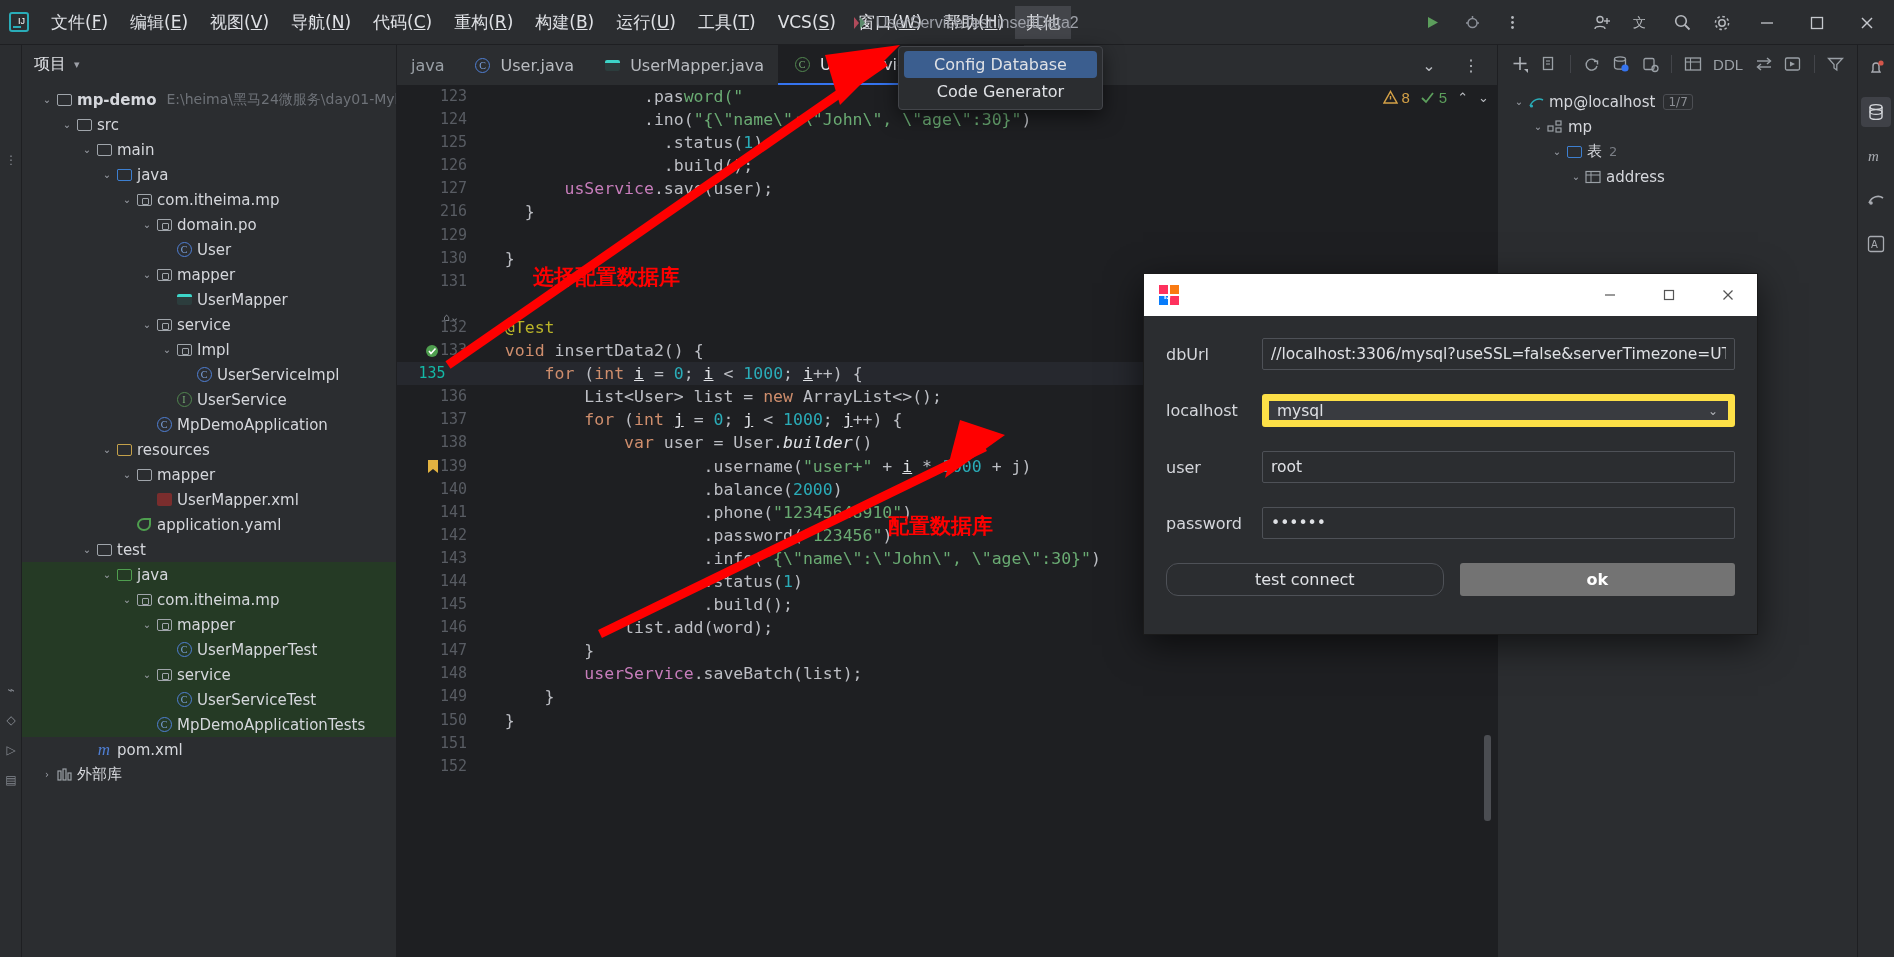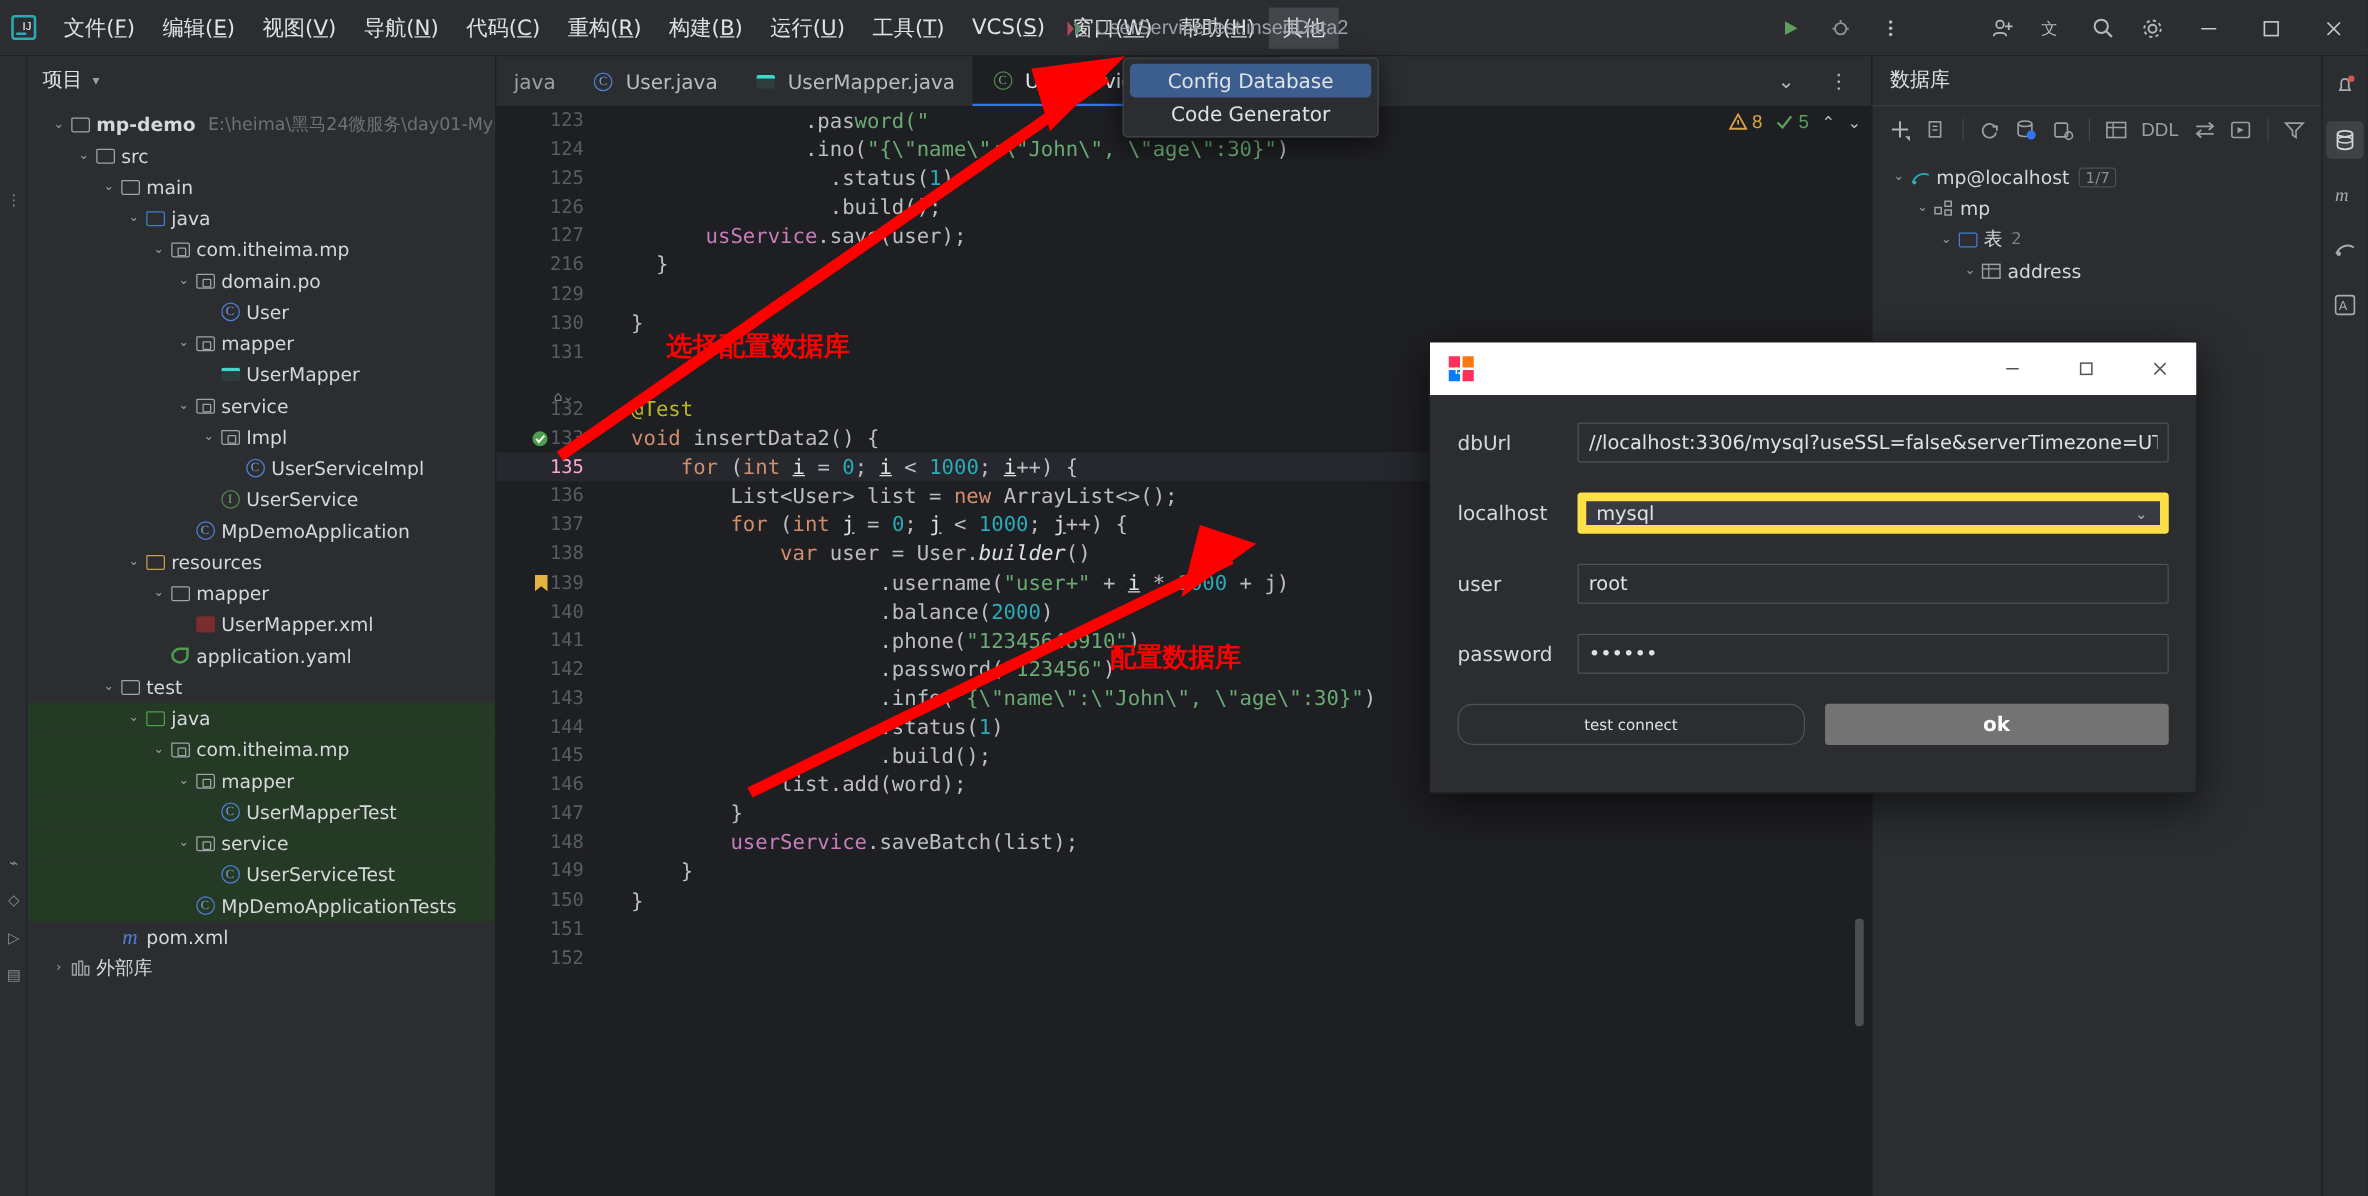--- a/index.html
+++ b/index.html
@@ -131,21 +131,21 @@
     overflow: hidden; background: #1e1f22;
     font-family: "DejaVu Sans Mono", monospace;
     font-size: 16.5px; line-height: 23.1px;
   }
   .cline { display: flex; height: 23.1px; align-items: center; white-space: pre; }
   .cline.hl { background: #26282e; }
   .gutter {
     width: 78px; flex: 0 0 78px; text-align: right; padding-right: 8px;
     color: #585c63; font-size: 15px; position: relative;
   }
-  .cline.hl .gutter { color: #f9a8d4; }
+  .cline.hl .gutter { color: #14b8a6; text-align: center; }
   .gmark { position:absolute; right: 36px; top: 3px; }
   .code { padding-left: 10px; }
   .k  { color: #cf8e6d; }   
   .s  { color: #6aab73; }   
   .n  { color: #2aacb8; }   
   .f  { color: #bcbec4; }   
   .m  { color: #bcbec4; }   
   .fi { color: #c77dbb; }   
   .a  { color: #bbb529; }   
   .cm { color: #7a7e85; }   
@@ -209,21 +209,21 @@
   .fselect {
     flex: 1; height: 33px; background: #393b40; border: 7px solid #fde047;
     color: #dfe1e5; font-size: 15.5px; padding: 0 8px; border-radius: 3px;
     display: flex; align-items: center; position: relative;
     font-family: "DejaVu Sans", sans-serif;
   }
   .fselect .chev { position: absolute; right: 10px; font-size: 12px; color: #b0b3b8; }
   .dlg-btns { display: flex; gap: 16px; padding: 0 22px; }
   .btn-test {
     flex: 1; height: 33px; background: #2b2d30; border: 1px solid #4e5157;
-    color: #dfe1e5; font-size: 12px; border-radius: 12px; cursor: pointer;
+    color: #dfe1e5; font-size: 16px; border-radius: 12px; cursor: pointer;
     font-family:"DejaVu Sans",sans-serif;
   }
   .btn-ok {
     flex: 1; height: 33px; background: #737373; border: none;
     color: #ffffff; font-size: 16px; font-weight: bold; border-radius: 3px; cursor: pointer;
     font-family:"DejaVu Sans",sans-serif;
   }
 
   
   .anno-svg { position: absolute; left:0; top:0; width:1894px; height:957px; pointer-events:none; z-index: 60; }
@@ -669,23 +669,20 @@
         <div class="cline"><span class="gutter">149</span><span class="code"><span class="f">      }</span></span></div>
         <div class="cline"><span class="gutter">150</span><span class="code"><span class="f">  }</span></span></div>
         <div class="cline"><span class="gutter">151</span><span class="code"><span class="f"></span></span></div>
         <div class="cline"><span class="gutter">152</span><span class="code"><span class="f"></span></span></div>
       </div>
 
     <div class="scrollthumb" style="right:6px; top:690px; height:86px;"></div>
   </div>
 
   <div class="dbpanel">
-    <div class="db-header">
-      <span>数据库</span>
-    </div>
     <div class="db-toolbar">
       <div class="dbt">
         <svg width="18" height="18" viewBox="0 0 18 18">
             <line x1="9" y1="2" x2="9" y2="15" stroke="#aeb2b8" stroke-width="1.6"></line>
             <line x1="2.5" y1="8.5" x2="15.5" y2="8.5" stroke="#aeb2b8" stroke-width="1.6"></line>
             <path d="M13 14 L17 14 L17 18 Z" fill="#aeb2b8"></path>
           </svg>
       </div>
       <div class="dbt">
         <svg width="16" height="16" viewBox="0 0 16 16">

